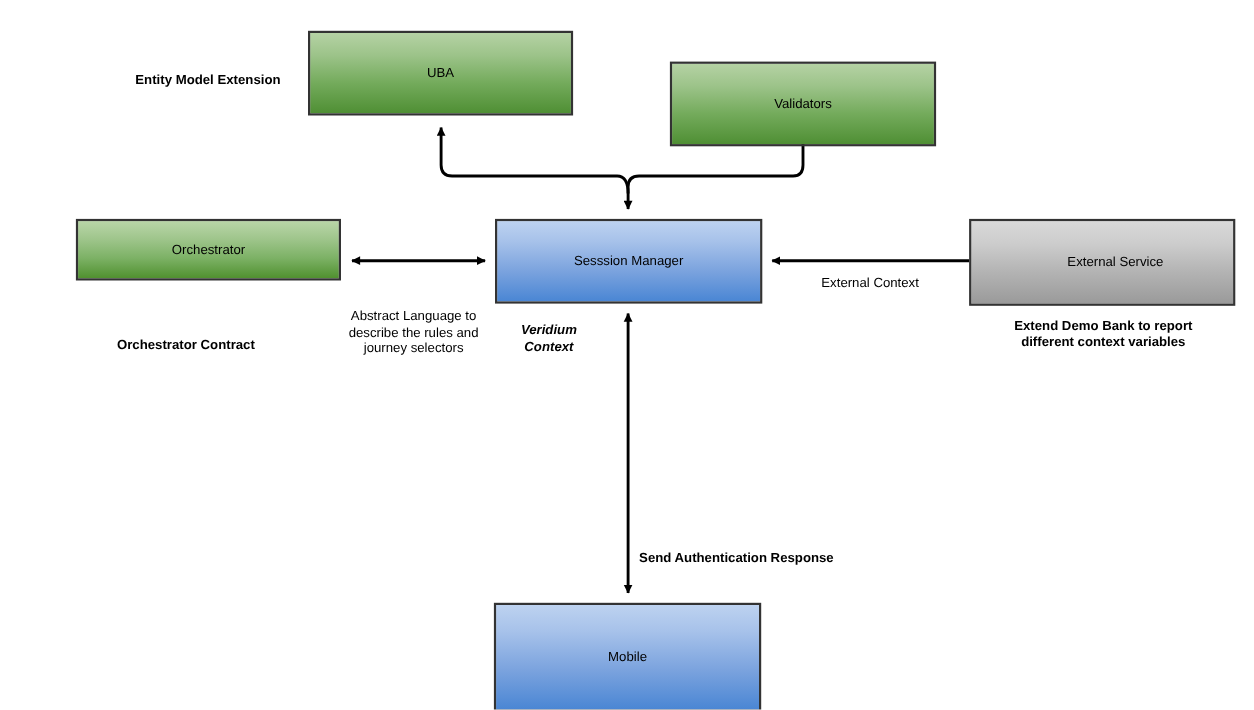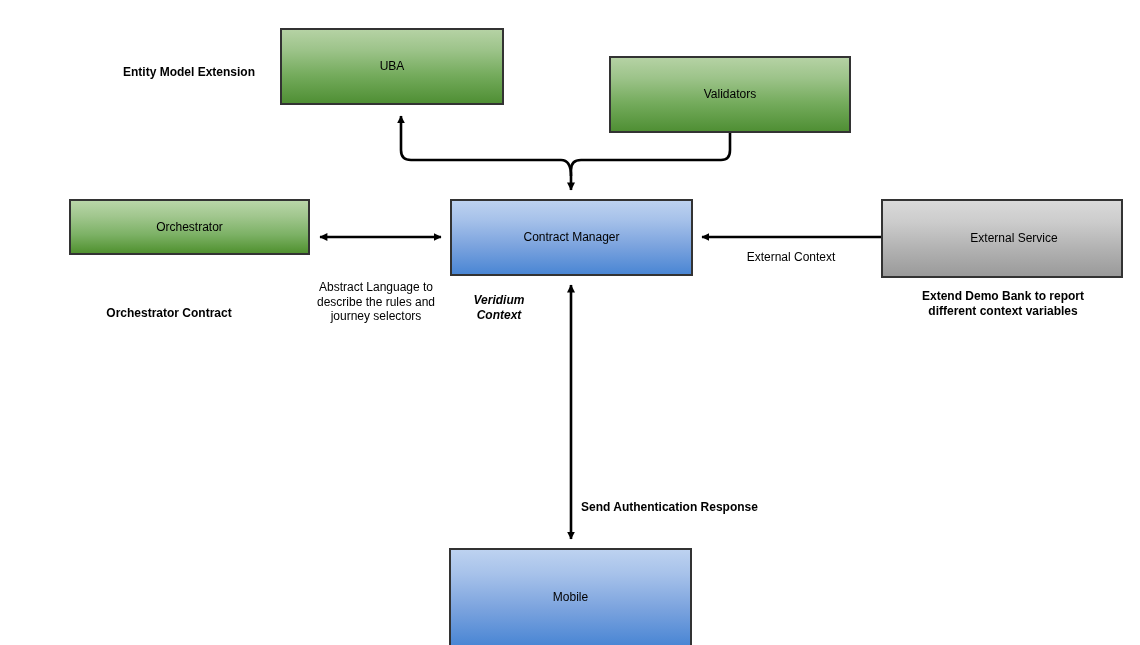--- a/index.html
+++ b/index.html
@@ -100,34 +100,34 @@
 
     <g>
       <line x1="881" y1="237" x2="702" y2="237" stroke="#000000" stroke-width="2.6" marker-end="url(#arrow-end)"></line>
     </g>
 
     <g>
       <line x1="571" y1="285" x2="571" y2="539" stroke="#000000" stroke-width="2.6" marker-start="url(#arrow-start)" marker-end="url(#arrow-end)"></line>
     </g>
   </svg>
 
-  <div class="node-box green-fill" style="left:280px; top:28px; width:224px; height:77px;">
+  <div class="node-box green-fill" style="left:280px; top:28px; width:241px; height:77px;">
     <span class="node-label">UBA</span>
   </div>
 
   <div class="node-box green-fill" style="left:609px; top:28px; width:242px; height:77px;margin-top:28px;">
     <span class="node-label">Validators</span>
   </div>
 
   <div class="node-box green-fill-2" style="left:69px; top:199px; width:241px; height:56px;">
     <span class="node-label">Orchestrator</span>
   </div>
 
   <div class="node-box blue-fill" style="left:450px; top:199px; width:243px; height:77px;">
-    <span class="node-label">Contract Manager</span>
+    <span class="node-label">Sesssion Manager</span>
   </div>
 
   <div class="node-box gray-fill" style="left:881px; top:199px; width:242px; height:79px;padding-left:24px;">
     <span class="node-label">External Service</span>
   </div>
 
   <div class="node-box blue-fill" style="left:449px; top:548px; width:243px; height:99px;">
     <span class="node-label">Mobile</span>
   </div>
 

